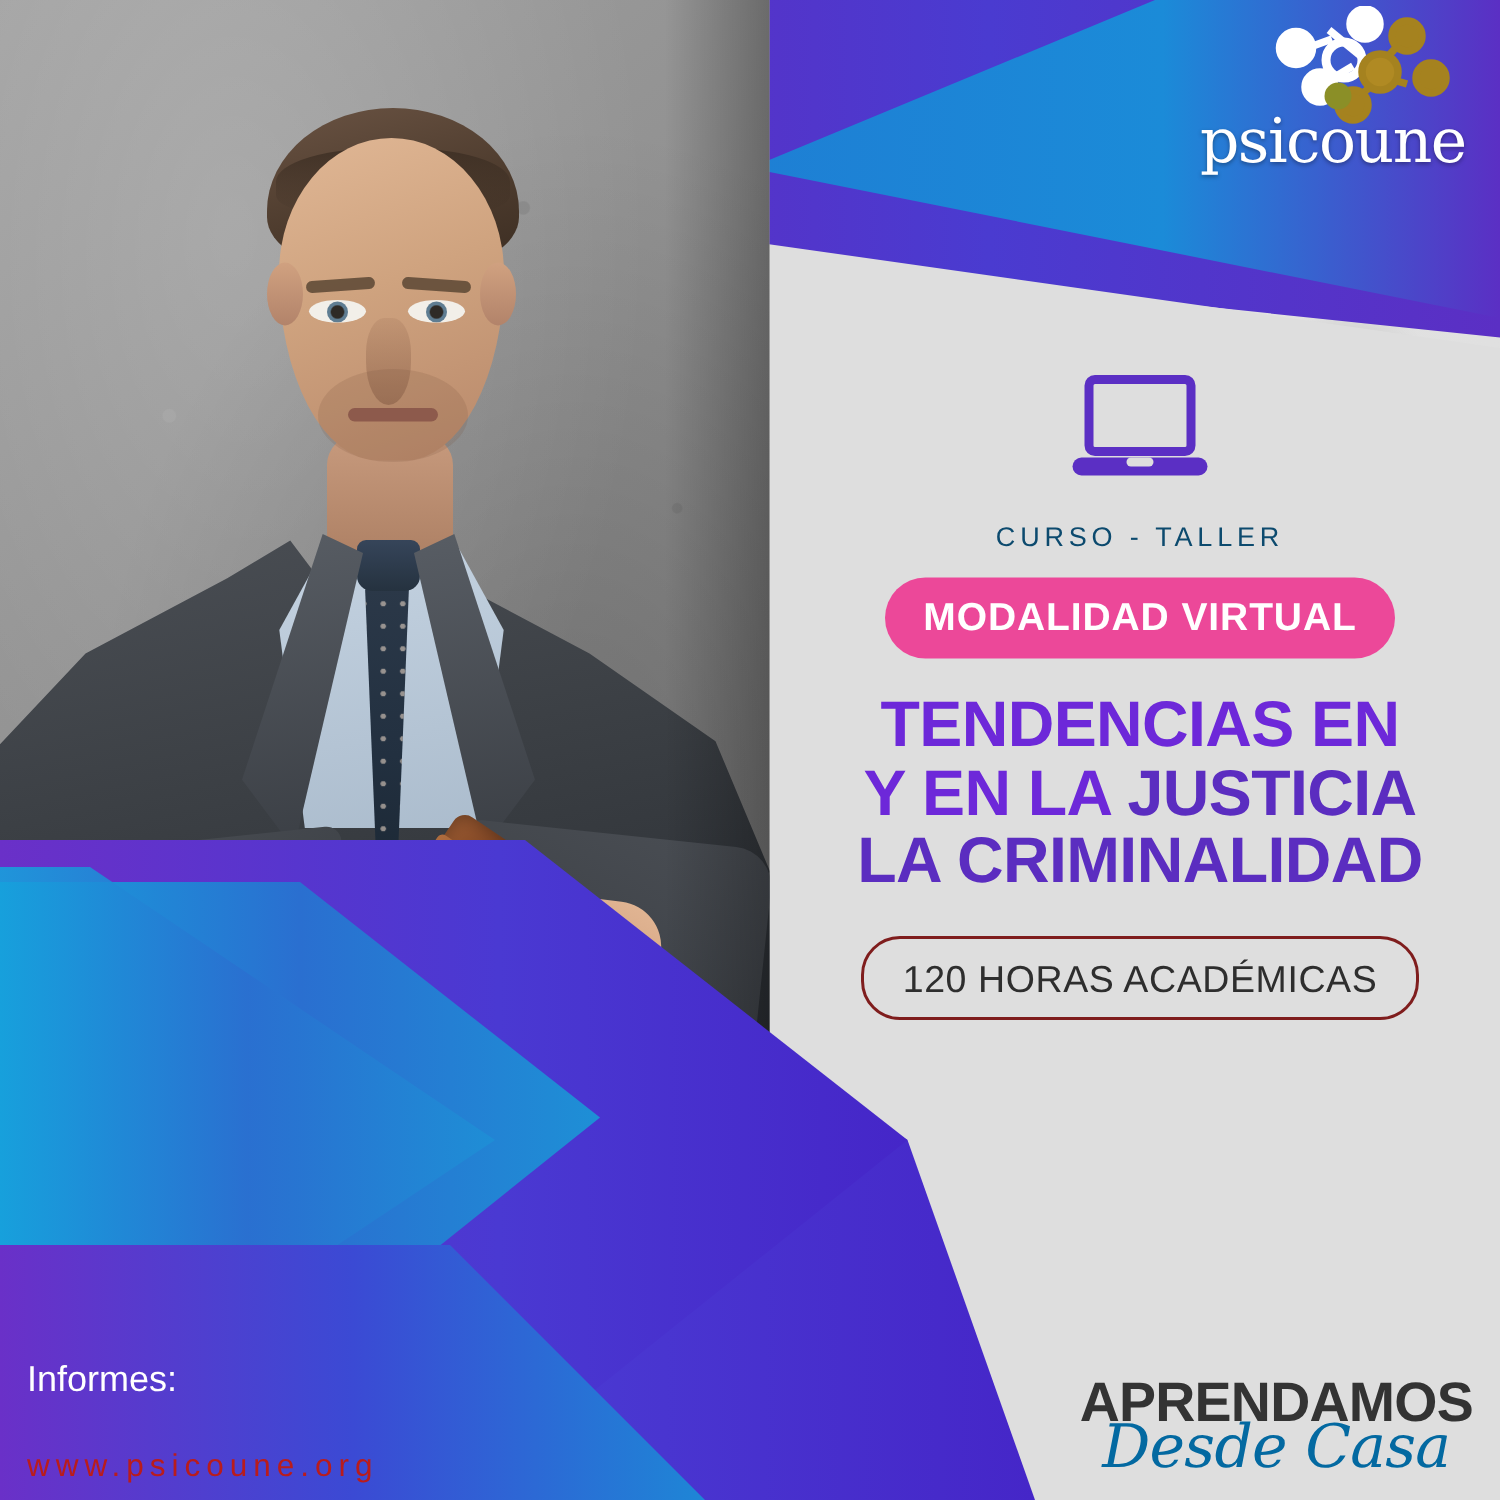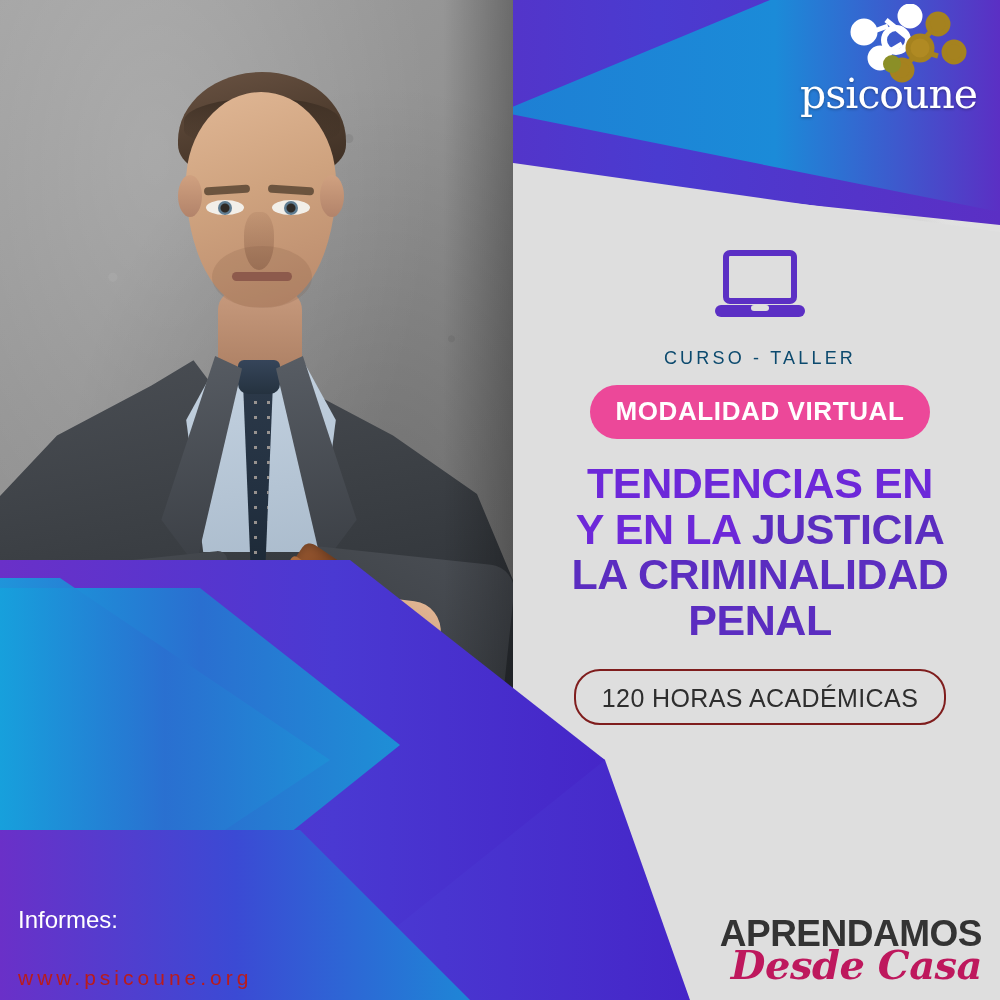--- a/index.html
+++ b/index.html
@@ -245,22 +245,22 @@
     font-size:21px; letter-spacing:4px; font-weight:300;
   }
 
   
   .slogan { position:absolute; right:18px; bottom:12px; text-align:right; }
   .slogan .l1 {
     font-size:37px; font-weight:800; color:#333; letter-spacing:-.5px;
   }
   .slogan .l2 {
     font-family:"DejaVu Serif", serif;
-    font-style:italic; font-weight:700;
-    font-size:40px; color:#be185d; margin-top:-14px; letter-spacing:-.5px;
+    font-style:italic; font-weight:400;
+    font-size:40px; color:#0369a1; margin-top:-14px; letter-spacing:-.5px;text-align:center;
   }
 
   
   .logo { position:absolute; right:14px; top:4px; width:200px; height:120px; }
   .logo .word {
     position:absolute; left:14px; bottom:6px;
     font-family:"DejaVu Serif", serif;
     font-size:41px; color:#fff; letter-spacing:-1px;
     text-shadow:0 1px 3px rgba(0,0,0,.35);
   }
@@ -378,21 +378,20 @@
     </svg>
 
     <div class="kicker">CURSO - TALLER</div>
 
     <div class="badge">MODALIDAD VIRTUAL</div>
 
     <div class="title">
       <div class="line"><span class="dark">TENDENCIAS EN</span></div>
       <div class="line"><span class="dark">Y EN LA </span><span class="pur">JUSTICIA</span></div>
       <div class="line"><span class="pur">LA CRIMINALIDAD</span></div>
-      <div class="line"><span class="pur">PENAL</span></div>
     </div>
 
     <div class="hours">120 HORAS ACADÉMICAS</div>
   </div>
 
   <div class="informes">Informes:</div>
 
 
   <div class="web">www.psicoune.org</div>
 

